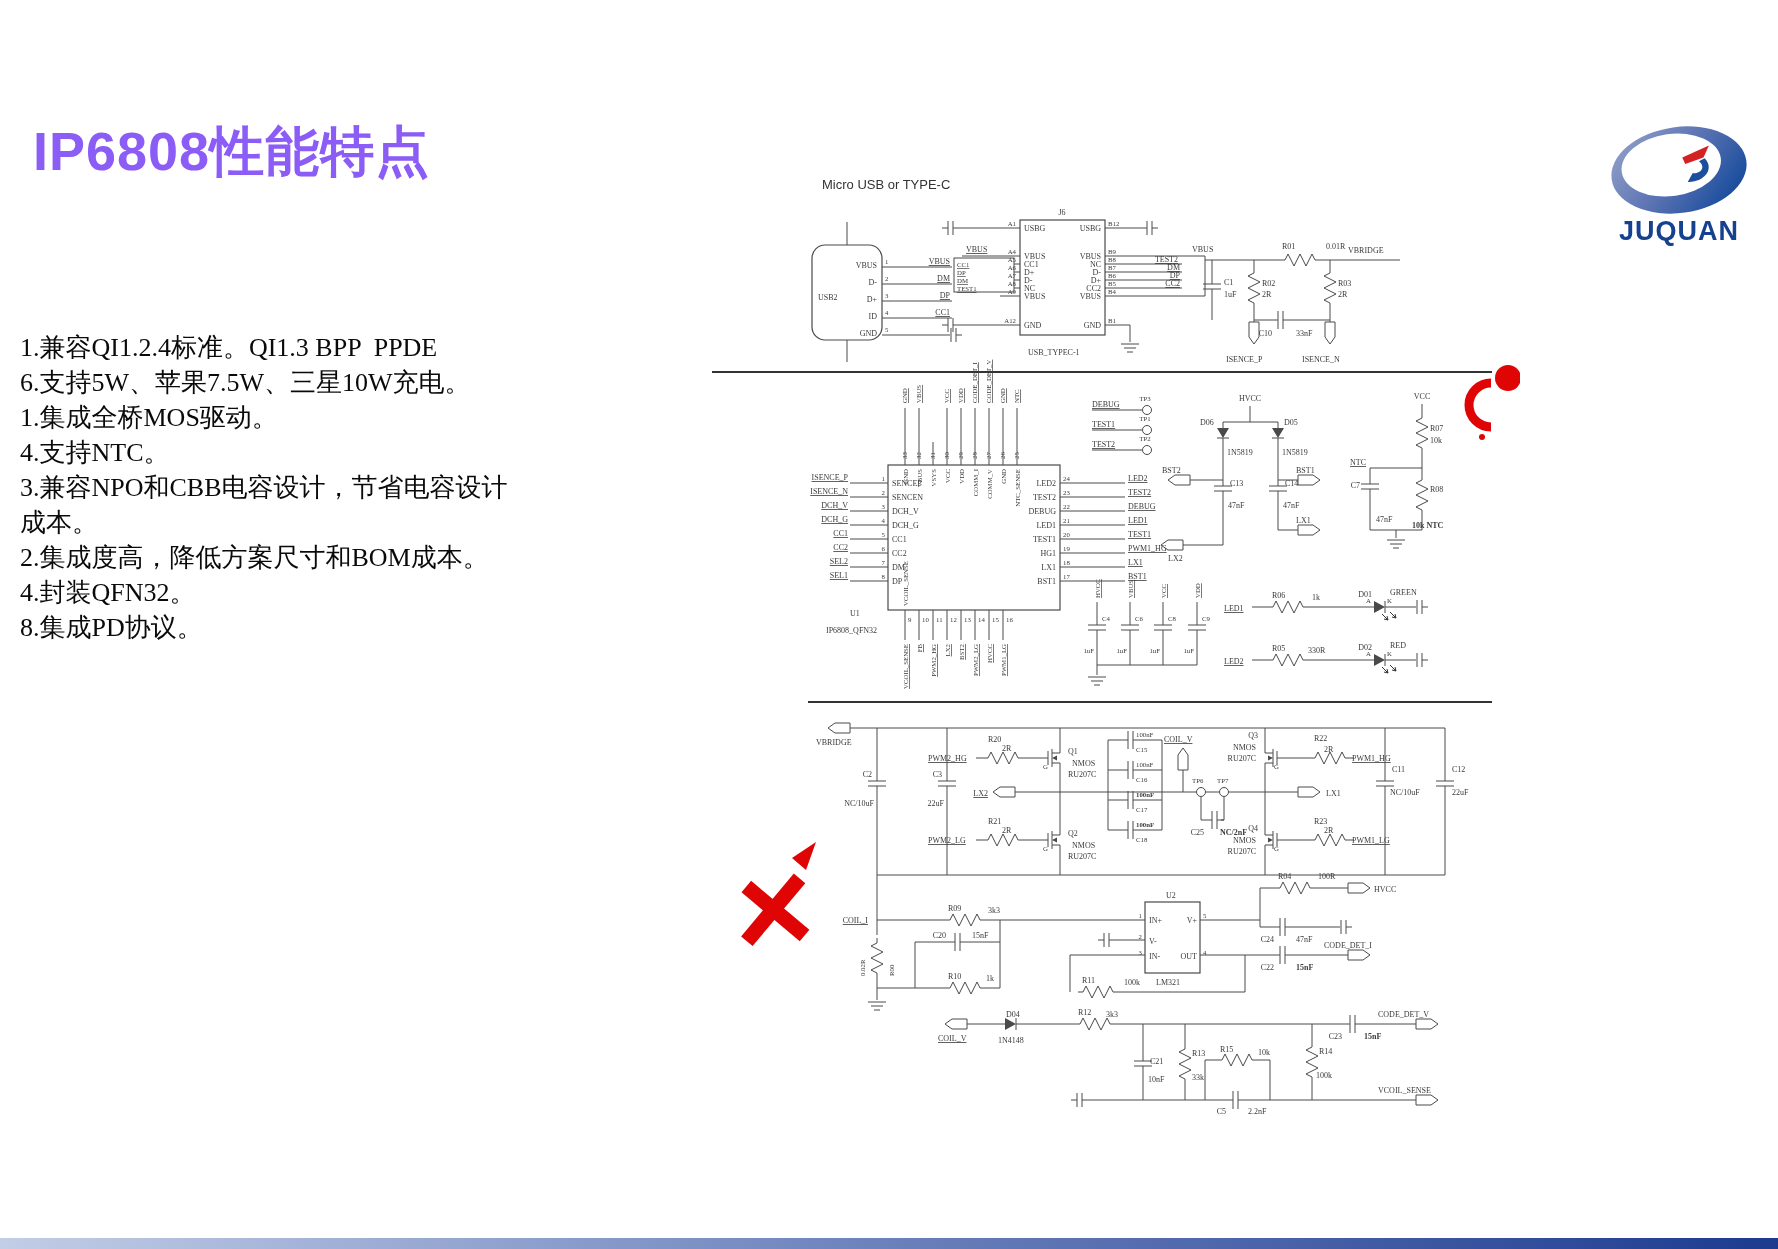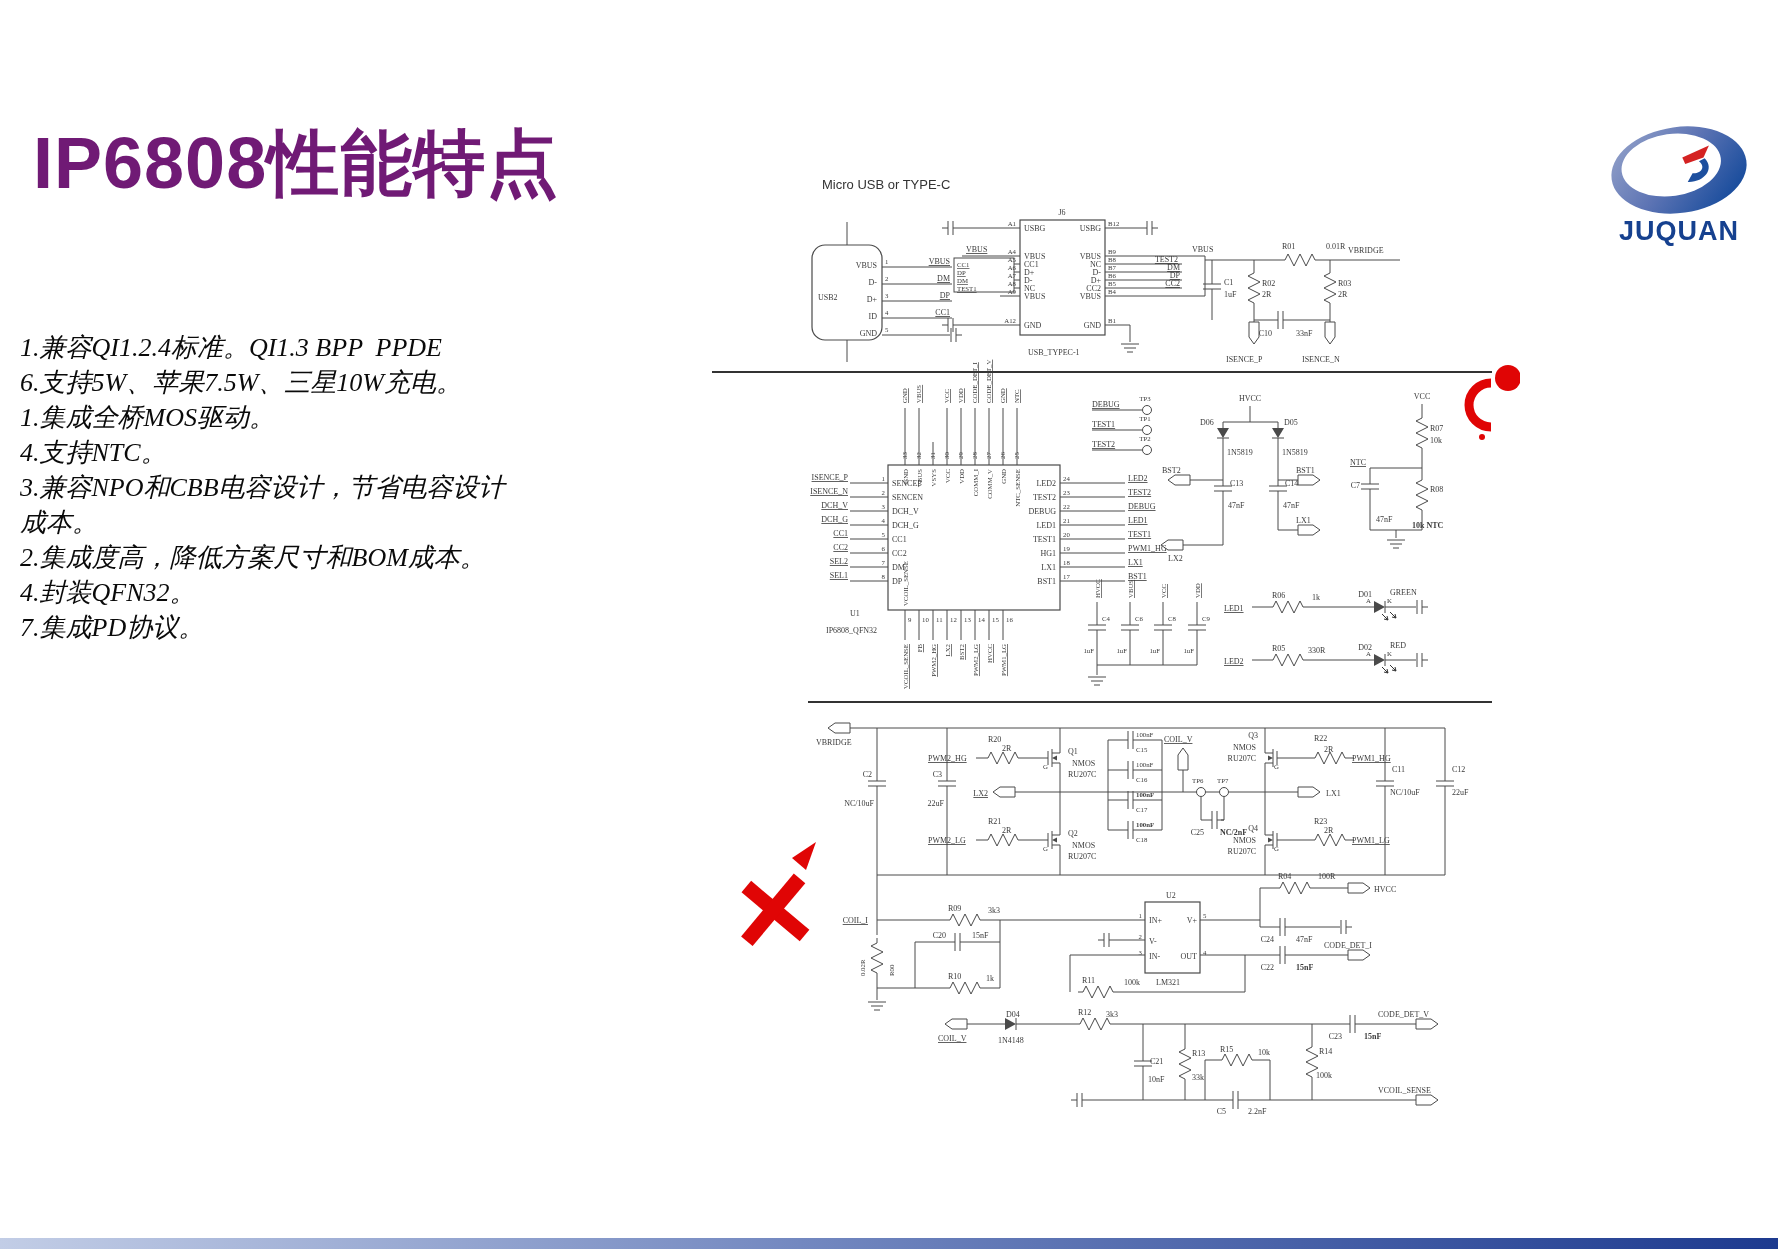--- a/index.html
+++ b/index.html
@@ -1,23 +1,23 @@
 <!DOCTYPE html>
 <html><head>
 <meta charset="utf-8">
 <style>
   html,body{margin:0;padding:0;background:#888;}
   .slide{position:relative;width:1778px;height:1249px;background:#fff;overflow:hidden;
          font-family:"Liberation Sans",sans-serif;}
-  .title{position:absolute;left:33px;top:116px;font-size:72px;font-weight:bold;
-         color:#701a75;letter-spacing:1px;font-family:"Liberation Sans",sans-serif;}
+  .title{position:absolute;left:33px;top:116px;font-size:54px;font-weight:bold;
+         color:#8b5cf6;letter-spacing:1px;font-family:"Liberation Sans",sans-serif;}
   .features{position:absolute;left:20px;top:330px;width:505px;
             font-family:"Liberation Serif","DejaVu Serif",serif;
             font-size:26px;line-height:35px;color:#0a0a0a;}
-  .feat{white-space:pre-wrap;font-style:italic;}
+  .feat{white-space:pre-wrap;}
   .bottombar{position:absolute;left:0;bottom:0;width:100%;height:11px;
              background:linear-gradient(90deg,#c2cde6 0%,#7388c0 45%,#1d3a8f 100%);}
   .logo{position:absolute;left:1600px;top:108px;}
   .logo text{font-family:"Liberation Sans",sans-serif;font-weight:bold;font-size:27px;
              fill:#16418f;letter-spacing:1px;}
   .sch{position:absolute;left:700px;top:170px;}
   .sch text{font-family:"Liberation Serif","DejaVu Serif",serif;font-size:8px;fill:#3a3a3a;}
   .sch .s{font-size:6.8px;}
   .sch .n{text-decoration:underline;}
   .sch .b{font-weight:bold;}
@@ -35,21 +35,21 @@
   <div class="title">IP6808性能特点</div>
 
   <div class="features">
     <div class="feat">1.兼容QI1.2.4标准。QI1.3 BPP  PPDE</div>
     <div class="feat">6.支持5W、苹果7.5W、三星10W充电。</div>
     <div class="feat">1.集成全桥MOS驱动。</div>
     <div class="feat">4.支持NTC。</div>
     <div class="feat">3.兼容NPO和CBB电容设计，节省电容设计成本。</div>
     <div class="feat">2.集成度高，降低方案尺寸和BOM成本。</div>
     <div class="feat">4.封装QFN32。</div>
-    <div class="feat">7.集成PD协议。</div>
+    <div class="feat">8.集成PD协议。</div>
   </div>
 
   <svg class="logo" width="160" height="145" viewBox="0 0 160 145">
     <defs>
       <linearGradient id="lg" x1="0" y1="0" x2="1" y2="0.6">
         <stop offset="0" stop-color="#9aa7cc"></stop>
           <stop offset="0.55" stop-color="#5d74b4"></stop>
           <stop offset="1" stop-color="#1d4f9e"></stop>
       </linearGradient>
     </defs>

